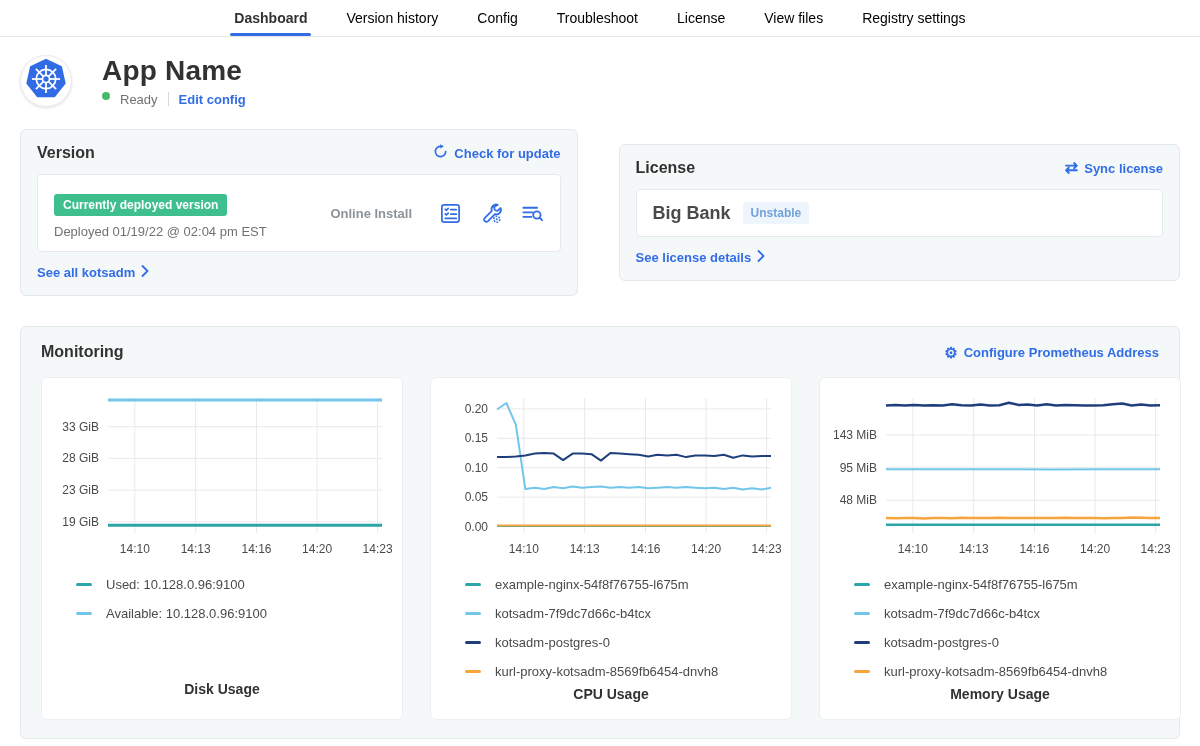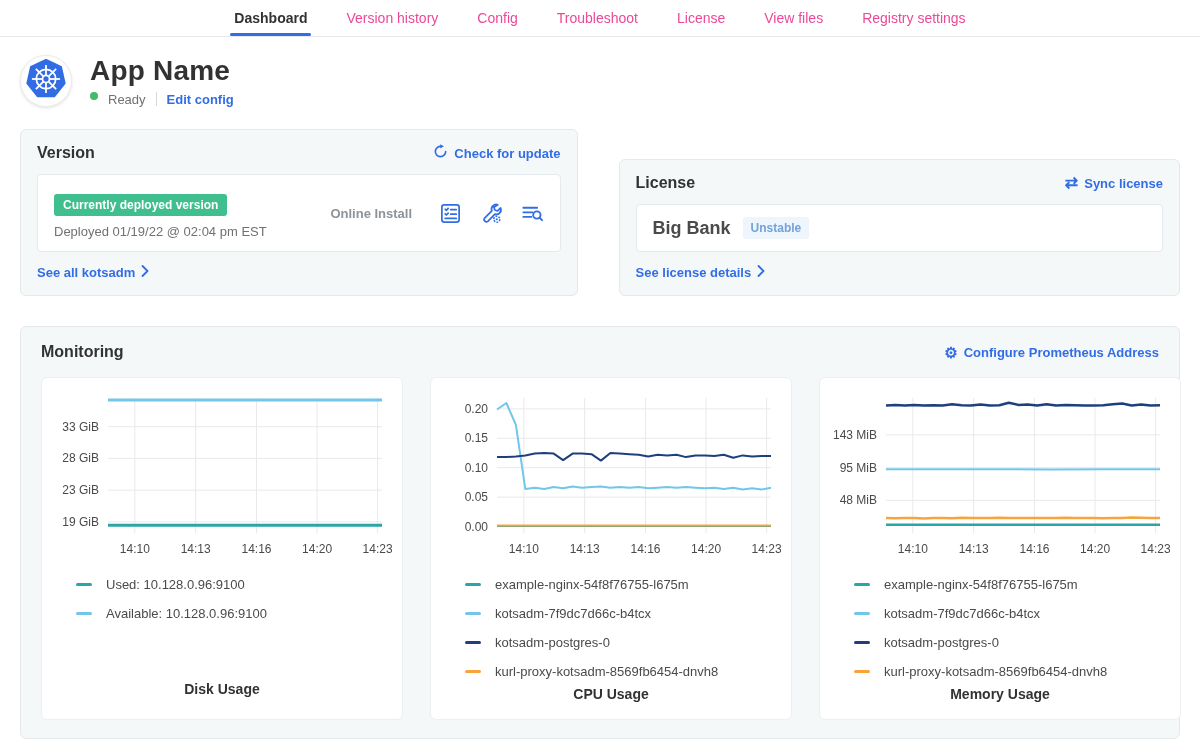--- a/index.html
+++ b/index.html
@@ -3,41 +3,41 @@
 <meta charset="utf-8">
 <style>
   * { box-sizing: border-box; margin: 0; padding: 0; }
   html,body { width:1200px; height:746px; background:#fff; overflow:hidden;
     font-family:"Liberation Sans", sans-serif; color:#323232; }
 
   
   .topnav { height:37px; background:#fff; border-bottom:1px solid #e8e8e8;
     display:flex; justify-content:center; }
   .tabs { display:flex; gap:31px; align-items:stretch; }
-  .tab { font-size:14px; color:#ec4899; display:flex; align-items:center;
+  .tab { font-size:14px; color:#000000; display:flex; align-items:center;
     padding:0 4px; cursor:pointer; position:relative; }
   .tab.active { color:#323232; font-weight:bold; }
   .tab.active::after { content:""; position:absolute; left:0; right:0; bottom:0;
     height:3px; background:#326de6; border-radius:2px; }
 
   
-  .app-header { display:flex; align-items:center; gap:18px; padding:18px 24px 10px 20px; }
+  .app-header { display:flex; align-items:center; gap:30px; padding:18px 24px 10px 20px; }
   .logo-wrap { width:52px; height:52px; border-radius:50%; background:#fff;
     border:1px solid #ececec; box-shadow:0 1px 3px rgba(0,0,0,.12);
     display:flex; align-items:center; justify-content:center; }
   .app-title { font-size:28px; font-weight:bold; letter-spacing:.2px; }
   .app-sub { display:flex; align-items:flex-start; gap:10px; margin-top:5px; font-size:13px; }
   .status-dot { width:8px; height:8px; border-radius:50%; background:#44bb66; display:inline-block; }
   .status-text { color:#717171; }
   .vdiv { width:1px; height:14px; background:#d5d9dc; }
   .blue-link { color:#326de6; font-weight:bold; font-size:13px; cursor:pointer;
     display:inline-flex; align-items:center; gap:6px; text-decoration:none; }
 
   
-  .cards-row { display:flex; gap:41px; padding:12px 20px 0 20px; align-items:flex-end; }
+  .cards-row { display:flex; gap:41px; padding:12px 20px 0 20px; align-items:center; }
   .panel { background:#f5f8f9; border:1px solid #e4e9ec; border-radius:6px; padding:14px 16px; }
   .panel-header { display:flex; align-items:center; justify-content:space-between; }
   .panel-title { font-size:16px; font-weight:bold; }
   .panel-links { display:flex; gap:26px; align-items:center; }
   .inner-card { background:#fff; border:1px solid #e7eaec; border-radius:4px;
     margin-top:12px; padding:12px 16px; }
 
   .version-panel { width:565px; }
   .version-inner { display:flex; align-items:center; }
   .version-left { flex:0 0 auto; min-width:250px; }

